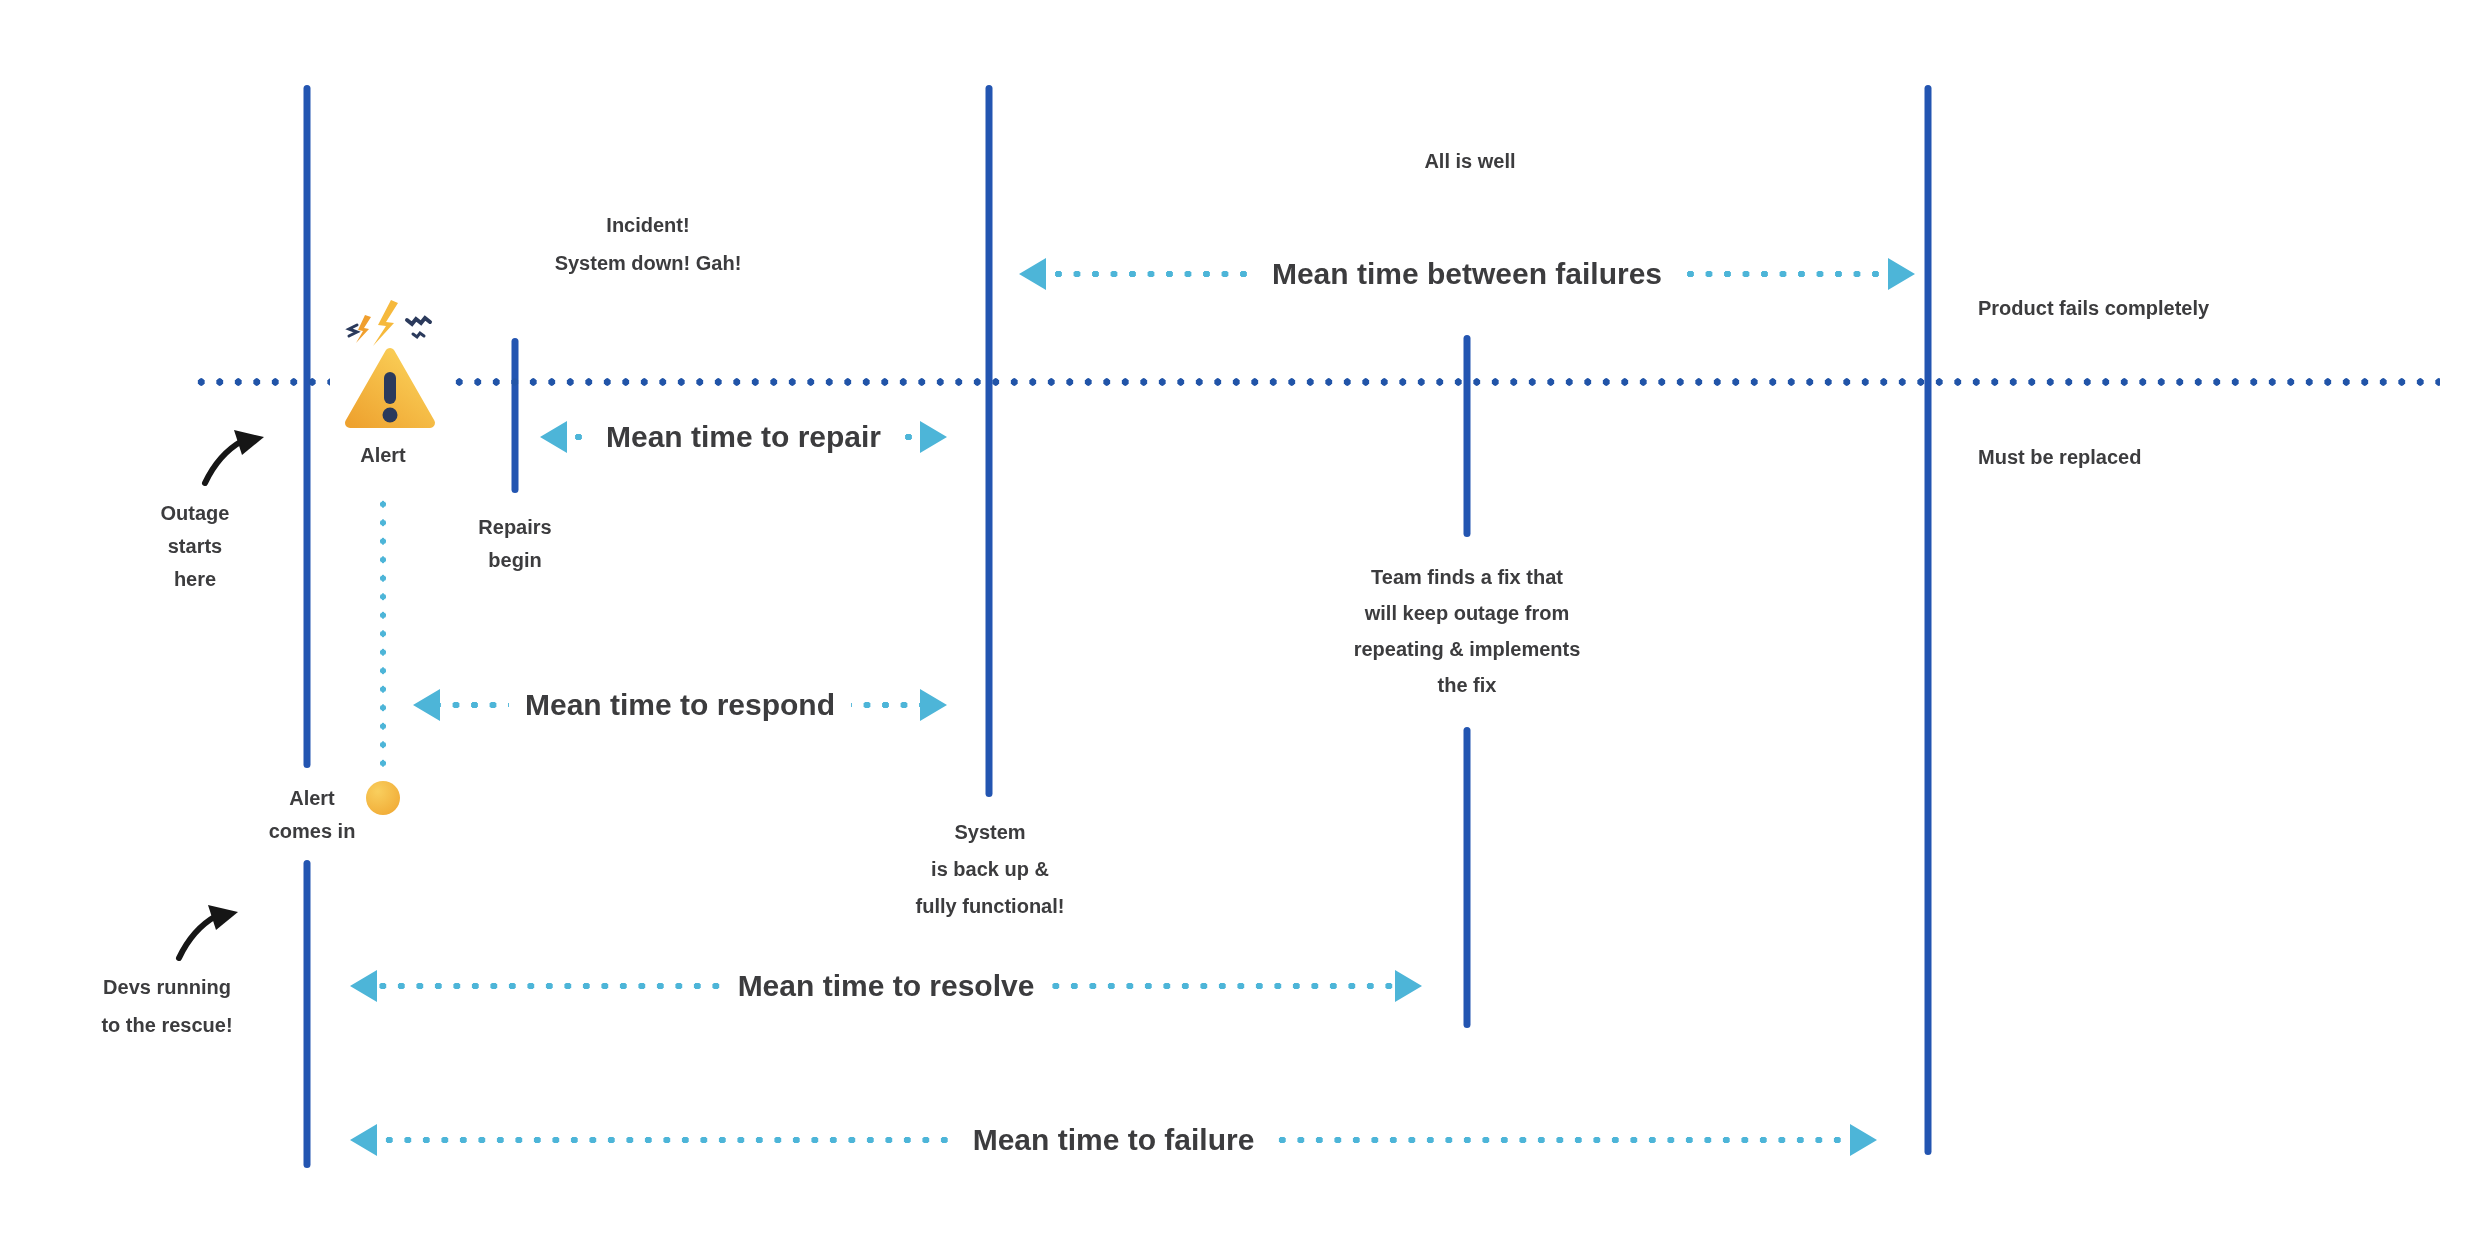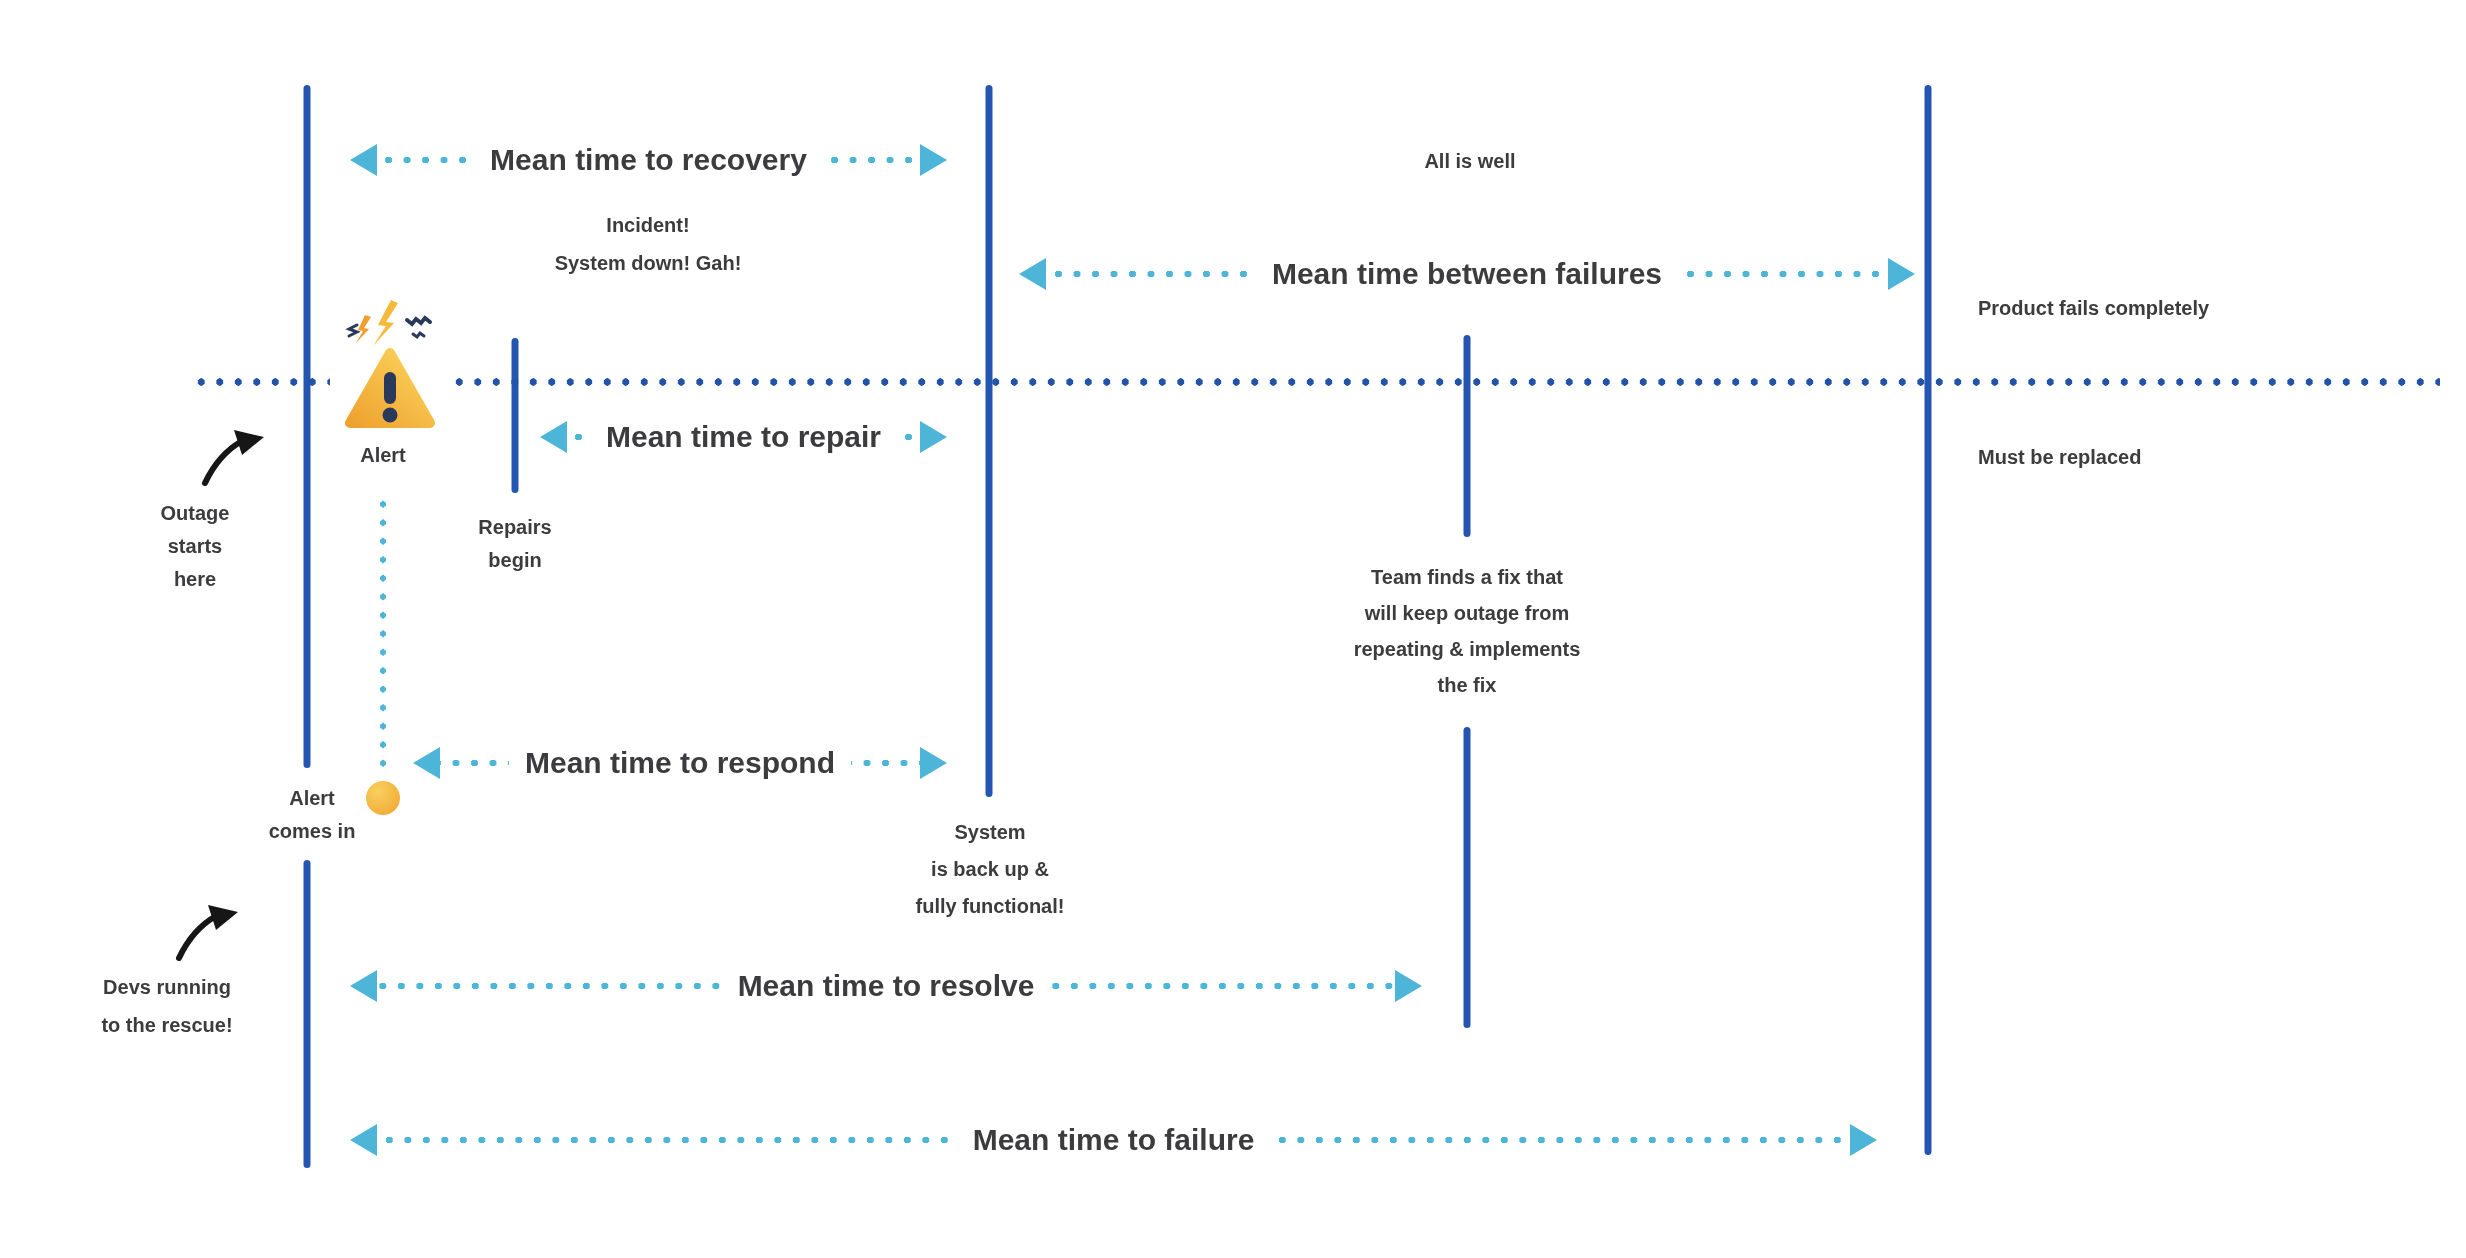--- a/index.html
+++ b/index.html
@@ -31,21 +31,21 @@
   .arrow .dots{flex:1 1 auto;height:8px;
     background-image:radial-gradient(circle 3.5px at center,#4db5d8 97%,transparent);
     background-size:18.5px 8px;background-repeat:repeat-x;background-position:center center;}
   .ah{width:0;height:0;flex:0 0 auto;}
   .ah-l{border-top:16px solid transparent;border-bottom:16px solid transparent;border-right:27px solid #4db5d8;}
   .ah-r{border-top:16px solid transparent;border-bottom:16px solid transparent;border-left:27px solid #4db5d8;}
   .arrow .lbl{flex:0 0 auto;font-size:30px;font-weight:700;line-height:32px;padding:0 16px;white-space:nowrap;color:#3c3c3e;}
   .a-recovery{left:350px;top:144px;width:597px;}
   .a-mtbf    {left:1019px;top:258px;width:896px;}
   .a-repair  {left:540px;top:421px;width:407px;}
-  .a-respond {left:413px;top:747px;width:534px;}
+  .a-respond {left:413px;top:689px;width:534px;}
   .a-resolve {left:350px;top:970px;width:1072px;}
   .a-failure {left:350px;top:1124px;width:1527px;}
   
   .txt{position:absolute;font-size:20px;font-weight:700;color:#3c3c3e;white-space:pre-line;text-align:center;transform:translate(-50%,-50%);line-height:36px;}
   .t-incident{left:648px;top:244px;line-height:38px;}
   .t-allwell{left:1470px;top:161px;}
   .t-prodfails{left:1978px;top:308px;transform:translate(0,-50%);text-align:center;}
   .t-replace{left:1978px;top:457px;transform:translate(0,-50%);text-align:left;}
   .t-outage{left:195px;top:546px;line-height:33px;}
   .t-alert{left:383px;top:455px;}
@@ -103,27 +103,20 @@
 
   <svg class="icon curve1" width="70" height="60" viewBox="0 0 70 60">
     <path d="M7 55 C 16 36, 28 22, 44 13" stroke="#161616" stroke-width="6" fill="none" stroke-linecap="round"></path>
     <polygon points="36,2 66,9 44,27" fill="#161616"></polygon>
   </svg>
   <svg class="icon curve2" width="70" height="60" viewBox="0 0 70 60">
     <path d="M7 55 C 16 36, 28 22, 44 13" stroke="#161616" stroke-width="6" fill="none" stroke-linecap="round"></path>
     <polygon points="36,2 66,9 44,27" fill="#161616"></polygon>
   </svg>
 
-  <div class="arrow a-recovery">
-    <span class="ah ah-l"></span>
-    <div class="dots"></div>
-    <span class="lbl">Mean time to recovery</span>
-    <div class="dots"></div>
-    <span class="ah ah-r"></span>
-  </div>
 
   <div class="arrow a-mtbf">
     <span class="ah ah-l"></span>
     <div class="dots"></div>
     <span class="lbl">Mean time between failures</span>
     <div class="dots"></div>
     <span class="ah ah-r"></span>
   </div>
 
   <div class="arrow a-repair">

